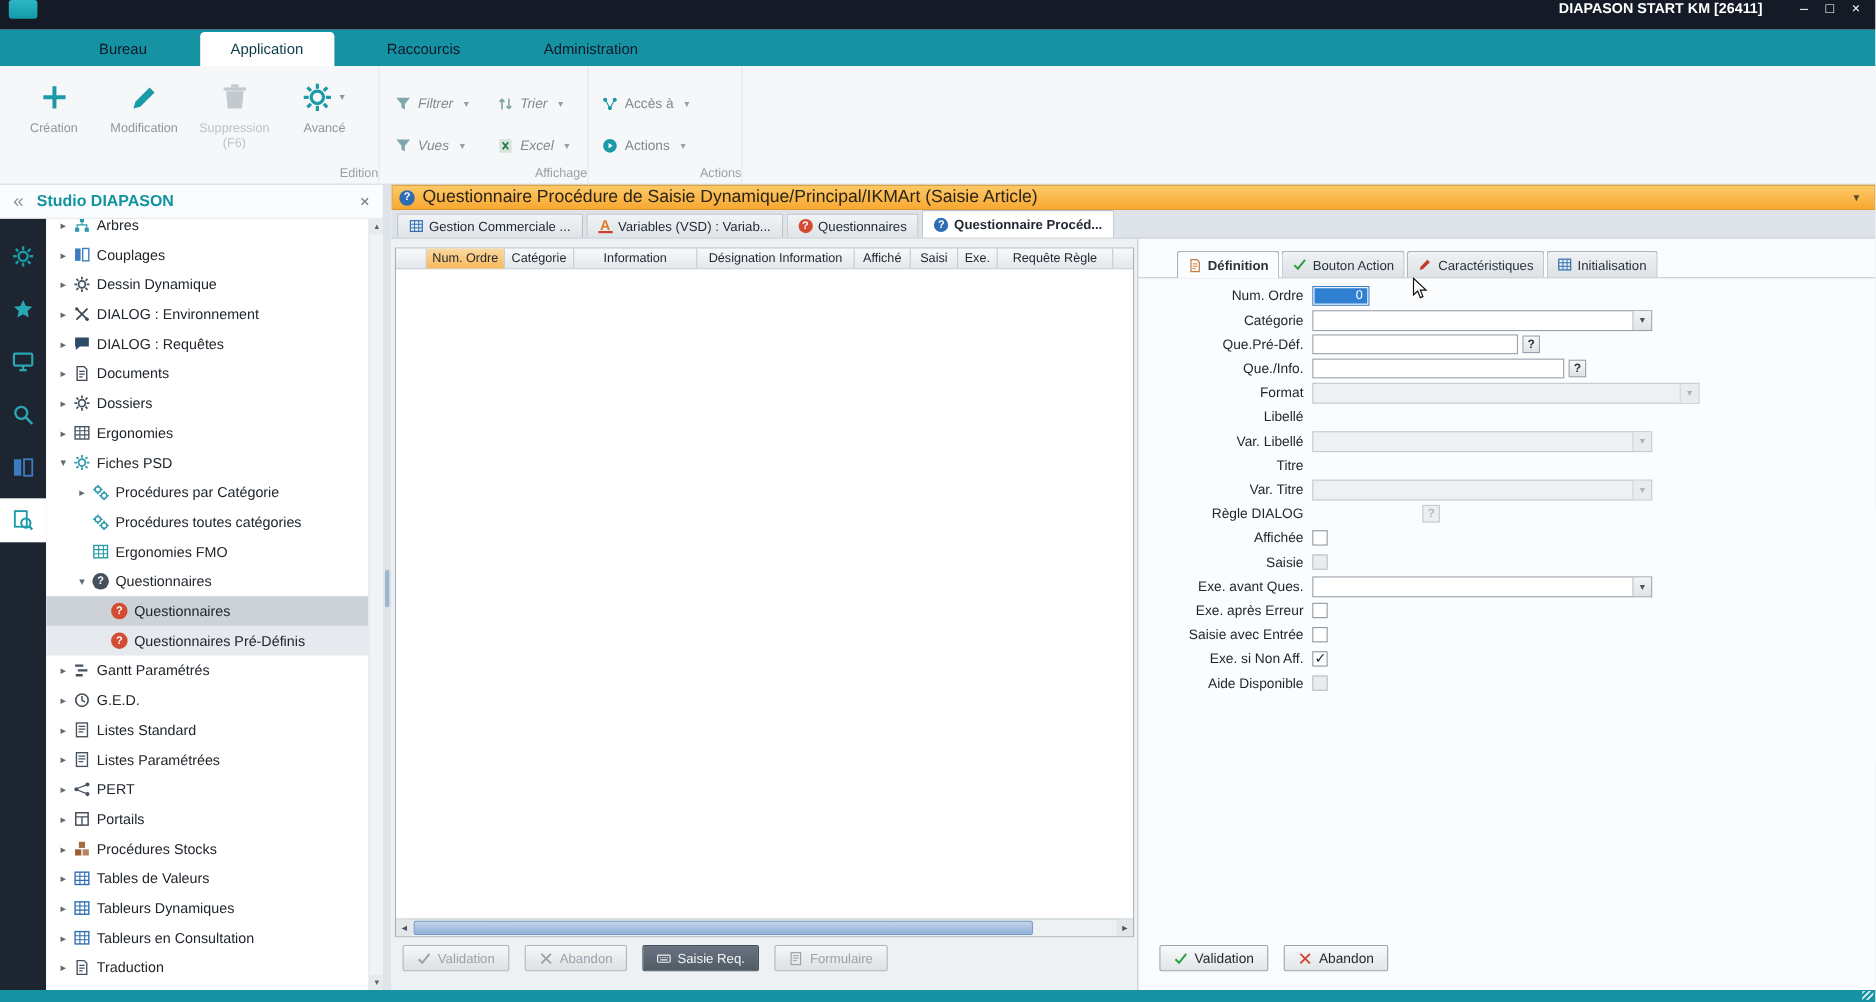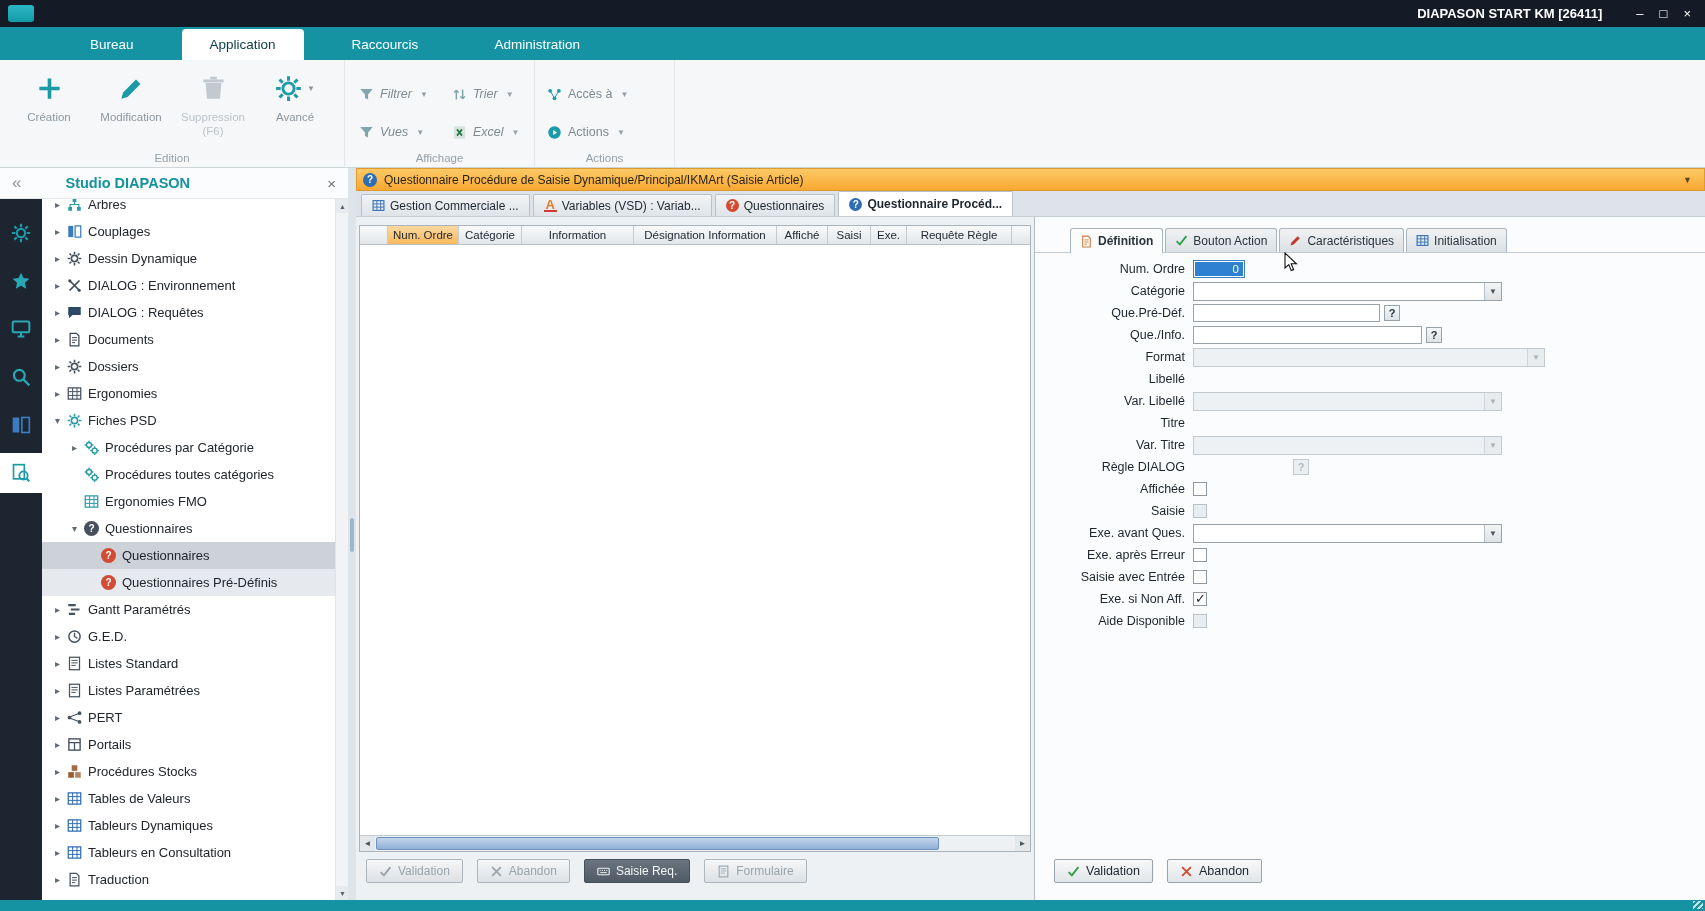--- a/index.html
+++ b/index.html
@@ -8,58 +8,58 @@
 
   .svgicon { display:inline-flex; width:14px; height:14px; flex:none; }
   .svgicon svg { width:100%; height:100%; display:block; }
   .qcircle { border-radius:50%; color:#fff; font-weight:bold; font-size:10px;
              display:inline-flex; align-items:center; justify-content:center; flex:none; }
   .ic-var { color:#e07b2a; font-weight:bold; font-size:13px; line-height:1;
             border-bottom:2px solid #d23b2f; display:inline-flex; align-items:center; justify-content:center; flex:none; }
 
   
   .titlebar { position:absolute; top:0; left:0; right:0; height:27px; background:#141a26;
-              display:flex; align-items:center; }
+              display:flex; }
   .app-logo { width:26px; height:17px; border-radius:3px; margin-left:8px;
               background:linear-gradient(#2cb6c4,#149aa9); flex:none; }
   .tb-title { margin-left:auto; color:#fff; font-weight:bold; font-size:13px; }
   .tb-btns { display:flex; gap:16px; margin:0 14px 0 34px; color:#fff; font-size:13px; }
   .tb-btns span { cursor:default; }
 
   
   .menubar { position:absolute; top:27px; left:0; right:0; height:33px; background:#1693a3;
              display:flex; align-items:flex-end; padding-left:62px; }
-  .menu-tab { color:#ffffff; font-size:13.5px; padding:8px 28px; margin-right:20px; }
+  .menu-tab { color:#0f172a; font-size:13.5px; padding:8px 28px; margin-right:20px; }
   .menu-tab.active { background:#fff; color:#0a3d47; font-weight:normal; border-radius:4px 4px 0 0; }
 
   
   .ribbon { position:absolute; top:60px; left:0; right:0; height:108px; background:#f6f7f8;
             border-bottom:1px solid #cfd6da; display:flex; }
   .rgroup { position:relative; height:100%; border-right:1px solid #e3e7ea; }
-  .rgroup .glabel { position:absolute; bottom:3px; left:0; width:100%; text-align:center;
+  .rgroup .glabel { position:absolute; bottom:3px; left:0; width:100%; text-align:right;
                     color:#98a1a9; font-size:11.5px; }
   .big-btns { display:flex; padding:6px 8px 0 8px; }
   .bigbtn { width:82px; min-height:84px; display:flex; flex-direction:column; align-items:center;
             padding-top:6px; color:#8d97a0; font-size:11.5px; text-align:center; }
   .bigbtn .icwrap { height:32px; display:flex; align-items:center; gap:5px; margin-bottom:6px; }
   .bigbtn .dd { color:#8d97a0; font-size:8px; }
   .bigbtn.disabled { color:#bcc3c9; }
   .blabel { line-height:1.25; }
   .small-grid { display:grid; grid-template-columns:auto auto; column-gap:24px; row-gap:14px;
                 padding:22px 16px 0 14px;font-style:italic; }
   .small-col { display:grid; grid-template-columns:auto; row-gap:14px; padding:22px 16px 0 12px; }
   .smallbtn { display:flex; align-items:center; gap:6px; color:#7f8a93; font-size:12.5px; height:24px; }
   .smallbtn .dd { color:#95a0a8; font-size:8px; margin-left:2px; }
 
   
   .sb-header { position:absolute; top:168px; left:0; width:348px; height:31px; background:#fbfcfd;
                display:flex; align-items:center; border-bottom:1px solid #e4e8eb; }
   .sb-collapse { color:#8a949d; font-size:17px; margin-left:12px; }
   .sb-collapse::before { content:"«"; }
-  .sb-title { color:#13929f; font-weight:bold; font-size:14.5px; margin-left:44px; }
+  .sb-title { color:#13929f; font-weight:bold; font-size:14.5px; margin-left:12px; }
   .sb-close { margin-left:auto; margin-right:12px; color:#6b747c; font-size:15px; }
   .sb-close::before { content:"×"; }
 
   .rail { position:absolute; top:199px; left:0; width:42px; bottom:11px; background:#1d2531;
           display:flex; flex-direction:column; align-items:center; padding-top:14px; gap:8px; }
   .rail-item { width:42px; height:40px; display:flex; align-items:center; justify-content:center; }
   .rail-item.active { background:#fff; }
 
   .tree-panel { position:absolute; top:199px; left:42px; width:293px; bottom:11px;
                 background:#fff; overflow:hidden; }
@@ -80,21 +80,21 @@
 
   .splitter-v { position:absolute; top:168px; left:348px; width:8px; bottom:11px; background:#dfe4e8; }
   .splitter-v .handle { position:absolute; top:350px; left:2px; width:4px; height:34px;
                         background:#9db7cc; border-radius:2px; }
 
   
   .main { position:absolute; top:168px; left:356px; right:0; bottom:11px; background:#e9edf0; }
   .doc-header { height:23px; background:linear-gradient(#fdc966,#f8a832); border:1px solid #dd9a30;
                 display:flex; align-items:center; }
   .doc-header .qcircle { margin-left:6px; }
-  .dh-title { font-size:12px; color:#2a2418; margin-left:7px; }
+  .dh-title { font-size:16px; color:#2a2418; margin-left:7px; }
   .dh-caret { margin-left:auto; margin-right:12px; color:#5a4a28; font-size:9px; }
   .dh-caret::before { content:"▼"; }
 
   .doc-tabs { height:26px; background:#dde3e8; display:flex; align-items:flex-end; padding-left:5px;
               gap:3px; border-bottom:1px solid #c6cdd3; }
   .dtab { height:22px; display:flex; align-items:center; gap:5px; padding:0 10px;
           background:linear-gradient(#f2f4f6,#dfe4e8); border:1px solid #b9c1c8; border-bottom:none;
           font-size:12px; color:#1e2630; border-radius:2px 2px 0 0; white-space:nowrap; }
   .dtab.active { background:#fff; font-weight:bold; height:25px; }
 

